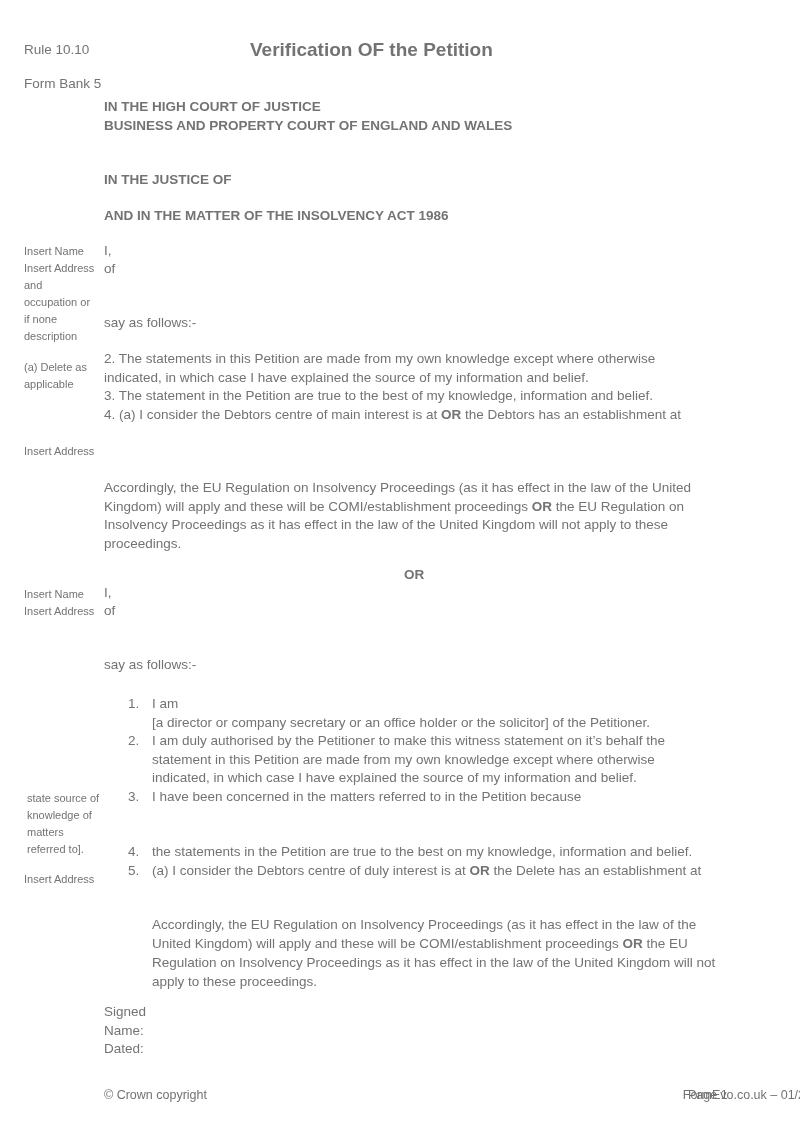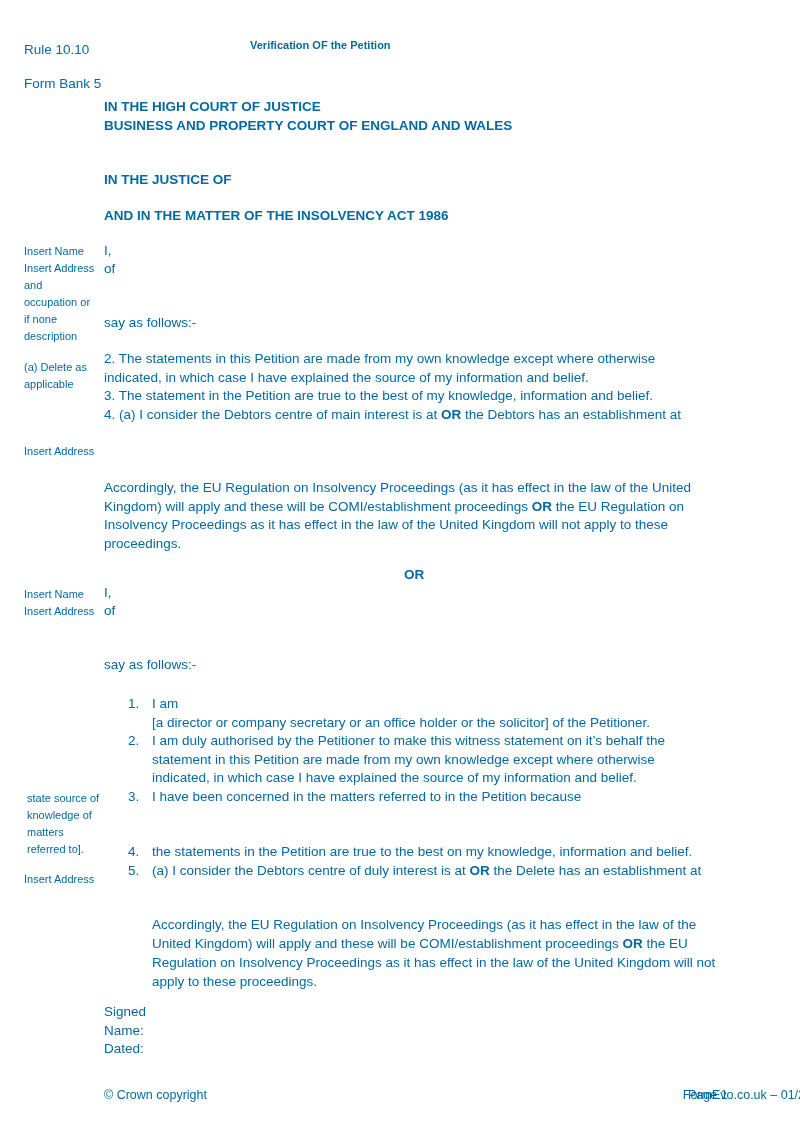--- a/index.html
+++ b/index.html
@@ -1,34 +1,34 @@
 <!DOCTYPE html>
 <html><head>
 <meta charset="utf-8">
 <style>
   html, body { margin: 0; padding: 0; background: #ffffff; }
   .page {
     position: relative;
     width: 800px;
     height: 1130px;
     background: #ffffff;
-    color: #0369a1;
+    color: #737373;
     font-family: "Liberation Sans", sans-serif;
     overflow: hidden;
   }
   .abs { position: absolute; }
   .body-text { font-size: 13.5px; line-height: 18.5px; }
   .bold { font-weight: bold; }
   .pre { white-space: pre-line; }
   .margin-note {
     font-size: 11px;
     line-height: 17px;
     white-space: pre-line;
   }
-  .doc-title { font-size: 11px; font-weight: bold; text-align: right; }
+  .doc-title { font-size: 19px; font-weight: bold; text-align: right; }
   .or-divider {
     left: 104px;
     width: 620px;
     text-align: center;
     font-weight: bold;
   }
   .list-row { display: flex; align-items: flex-start; }
   .list-num { flex: 0 0 24px; }
   .list-text { flex: 1 1 auto; }
   .footer-text { font-size: 12.5px; line-height: 16px; }

